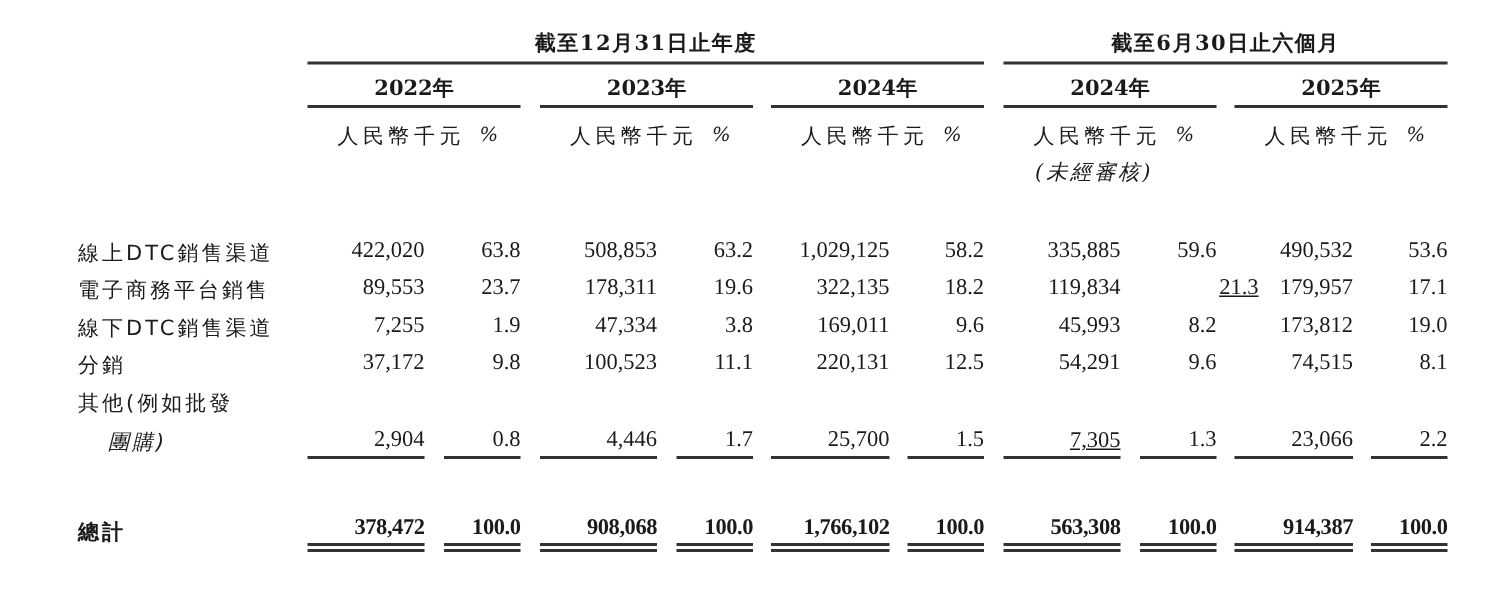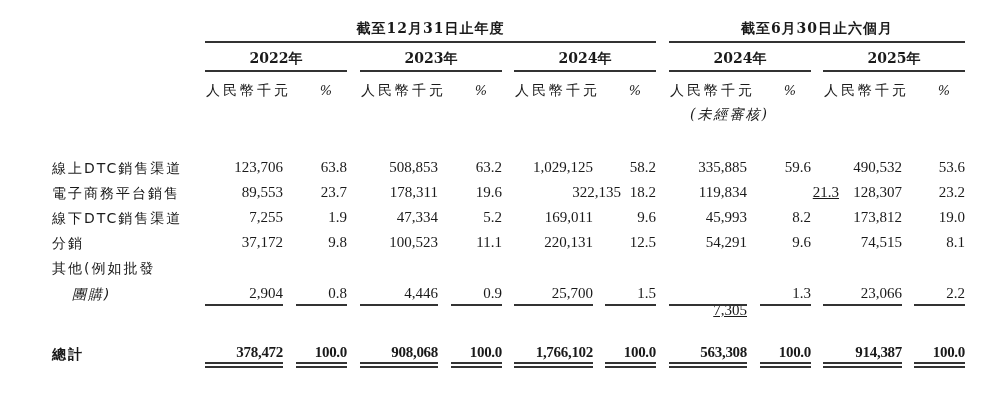--- a/index.html
+++ b/index.html
@@ -4,21 +4,21 @@
 <style>
   html, body { margin: 0; padding: 0; background: #ffffff; }
   body {
     width: 1004px; height: 404px; position: relative; overflow: hidden;
     font-family: "DejaVu Serif", "Liberation Serif", serif;
     color: #1a1a1a;
   }
   .abs { position: absolute; white-space: nowrap; }
   .group-title { font-size: 14px; font-weight: bold; text-align: center; letter-spacing: 1px; }
   .year-title { font-size: 14px; font-weight: bold; text-align: center; }
-  .unit { font-size: 14px; letter-spacing: 3px; }
+  .unit { font-size: 14px; letter-spacing: 3px; margin-left: 19px; }
   .pct-head { font-size: 13px; font-style: italic; text-align: right; }
   .note { font-size: 14px; font-style: italic; letter-spacing: 2px; }
   .hline { position: absolute; height: 2px; background: #333; }
   .label { font-size: 14px; letter-spacing: 2px; font-family: "DejaVu Sans", "Liberation Sans", sans-serif; }
   .num { font-family: "Liberation Serif", "DejaVu Serif", serif; font-size: 15px; text-align: right; }
   .total-num { font-weight: bold; font-family: "Liberation Serif", serif; font-size: 15px; text-align: right; letter-spacing: -0.3px; }
   .uline { position: absolute; height: 1.5px; background: #333; }
   .dline { position: absolute; height: 6px; border-top: 2px solid #333; border-bottom: 2px solid #333; box-sizing: border-box; }
 </style>
 </head>
@@ -47,52 +47,52 @@
 <div class="abs unit" style="left:515px; top:82px;">人民幣千元</div>
 <div class="abs pct-head" style="left:605px; top:83px; width:36px;">%</div>
 <div class="abs unit" style="left:670px; top:82px;">人民幣千元</div>
 <div class="abs pct-head" style="left:760px; top:83px; width:36px;">%</div>
 <div class="abs note" style="left:690px; top:106px;">(未經審核)</div>
 <div class="abs unit" style="left:824px; top:82px;">人民幣千元</div>
 <div class="abs pct-head" style="left:914px; top:83px; width:36px;">%</div>
 
 <div>
   <div class="abs label" style="left:52px; top:160px;">線上DTC銷售渠道</div>
-  <div class="abs num" style="left:205px; top:159px; width:78px;">123,706</div>
+  <div class="abs num" style="left:205px; top:159px; width:78px;">422,020</div>
   <div class="abs num" style="left:296px; top:159px; width:51px;">63.8</div>
   <div class="abs num" style="left:360px; top:159px; width:78px;">508,853</div>
   <div class="abs num" style="left:451px; top:159px; width:51px;">63.2</div>
   <div class="abs num" style="left:514px; top:159px; width:79px;">1,029,125</div>
   <div class="abs num" style="left:605px; top:159px; width:51px;">58.2</div>
   <div class="abs num" style="left:669px; top:159px; width:78px;">335,885</div>
   <div class="abs num" style="left:760px; top:159px; width:51px;">59.6</div>
   <div class="abs num" style="left:823px; top:159px; width:79px;">490,532</div>
   <div class="abs num" style="left:914px; top:159px; width:51px;">53.6</div>
 </div>
 
 <div>
   <div class="abs label" style="left:52px; top:185px;">電子商務平台銷售</div>
   <div class="abs num" style="left:205px; top:184px; width:78px;">89,553</div>
   <div class="abs num" style="left:296px; top:184px; width:51px;">23.7</div>
   <div class="abs num" style="left:360px; top:184px; width:78px;">178,311</div>
   <div class="abs num" style="left:451px; top:184px; width:51px;">19.6</div>
-  <div class="abs num" style="left:542px; top:184px; width:79px;font-family:Liberation Serif, serif;">322,135</div>
+  <div class="abs num" style="left:514px; top:184px; width:79px;font-family:Liberation Serif, serif;">322,135</div>
   <div class="abs num" style="left:605px; top:184px; width:51px;">18.2</div>
   <div class="abs num" style="left:669px; top:184px; width:78px;">119,834</div>
   <div class="abs num" style="left:788px; top:184px; width:51px;text-decoration:underline;">21.3</div>
-  <div class="abs num" style="left:823px; top:184px; width:79px;">128,307</div>
-  <div class="abs num" style="left:914px; top:184px; width:51px;">23.2</div>
+  <div class="abs num" style="left:823px; top:184px; width:79px;">179,957</div>
+  <div class="abs num" style="left:914px; top:184px; width:51px;">17.1</div>
 </div>
 
 <div>
   <div class="abs label" style="left:52px; top:210px;">線下DTC銷售渠道</div>
   <div class="abs num" style="left:205px; top:209px; width:78px;">7,255</div>
   <div class="abs num" style="left:296px; top:209px; width:51px;">1.9</div>
   <div class="abs num" style="left:360px; top:209px; width:78px;">47,334</div>
-  <div class="abs num" style="left:451px; top:209px; width:51px;">5.2</div>
+  <div class="abs num" style="left:451px; top:209px; width:51px;">3.8</div>
   <div class="abs num" style="left:514px; top:209px; width:79px;">169,011</div>
   <div class="abs num" style="left:605px; top:209px; width:51px;">9.6</div>
   <div class="abs num" style="left:669px; top:209px; width:78px;">45,993</div>
   <div class="abs num" style="left:760px; top:209px; width:51px;">8.2</div>
   <div class="abs num" style="left:823px; top:209px; width:79px;">173,812</div>
   <div class="abs num" style="left:914px; top:209px; width:51px;">19.0</div>
 </div>
 
 <div>
   <div class="abs label" style="left:52px; top:235px;">分銷</div>
@@ -107,24 +107,24 @@
   <div class="abs num" style="left:823px; top:234px; width:79px;">74,515</div>
   <div class="abs num" style="left:914px; top:234px; width:51px;text-align:right;">8.1</div>
 </div>
 
 <div>
   <div class="abs label" style="left:52px; top:260px;">其他(例如批發</div>
   <div class="abs label" style="left:72px; top:286px;font-style:italic;">團購)</div>
   <div class="abs num" style="left:205px; top:285px; width:78px;">2,904</div>
   <div class="abs num" style="left:296px; top:285px; width:51px;">0.8</div>
   <div class="abs num" style="left:360px; top:285px; width:78px;">4,446</div>
-  <div class="abs num" style="left:451px; top:285px; width:51px;">0.9</div>
+  <div class="abs num" style="left:451px; top:285px; width:51px;">1.7</div>
   <div class="abs num" style="left:514px; top:285px; width:79px;">25,700</div>
   <div class="abs num" style="left:605px; top:285px; width:51px;">1.5</div>
-  <div class="abs num" style="left:669px; top:302px; width:78px;text-decoration:underline;">7,305</div>
+  <div class="abs num" style="left:669px; top:286px; width:78px;text-decoration:underline;">7,305</div>
   <div class="abs num" style="left:760px; top:285px; width:51px;">1.3</div>
   <div class="abs num" style="left:823px; top:285px; width:79px;">23,066</div>
   <div class="abs num" style="left:914px; top:285px; width:51px;">2.2</div>
 </div>
 
 <div class="uline" style="left:205px; top:304px; width:78px;"></div>
 <div class="uline" style="left:296px; top:304px; width:51px;"></div>
 <div class="uline" style="left:360px; top:304px; width:78px;"></div>
 <div class="uline" style="left:451px; top:304px; width:51px;"></div>
 <div class="uline" style="left:514px; top:304px; width:79px;"></div>

